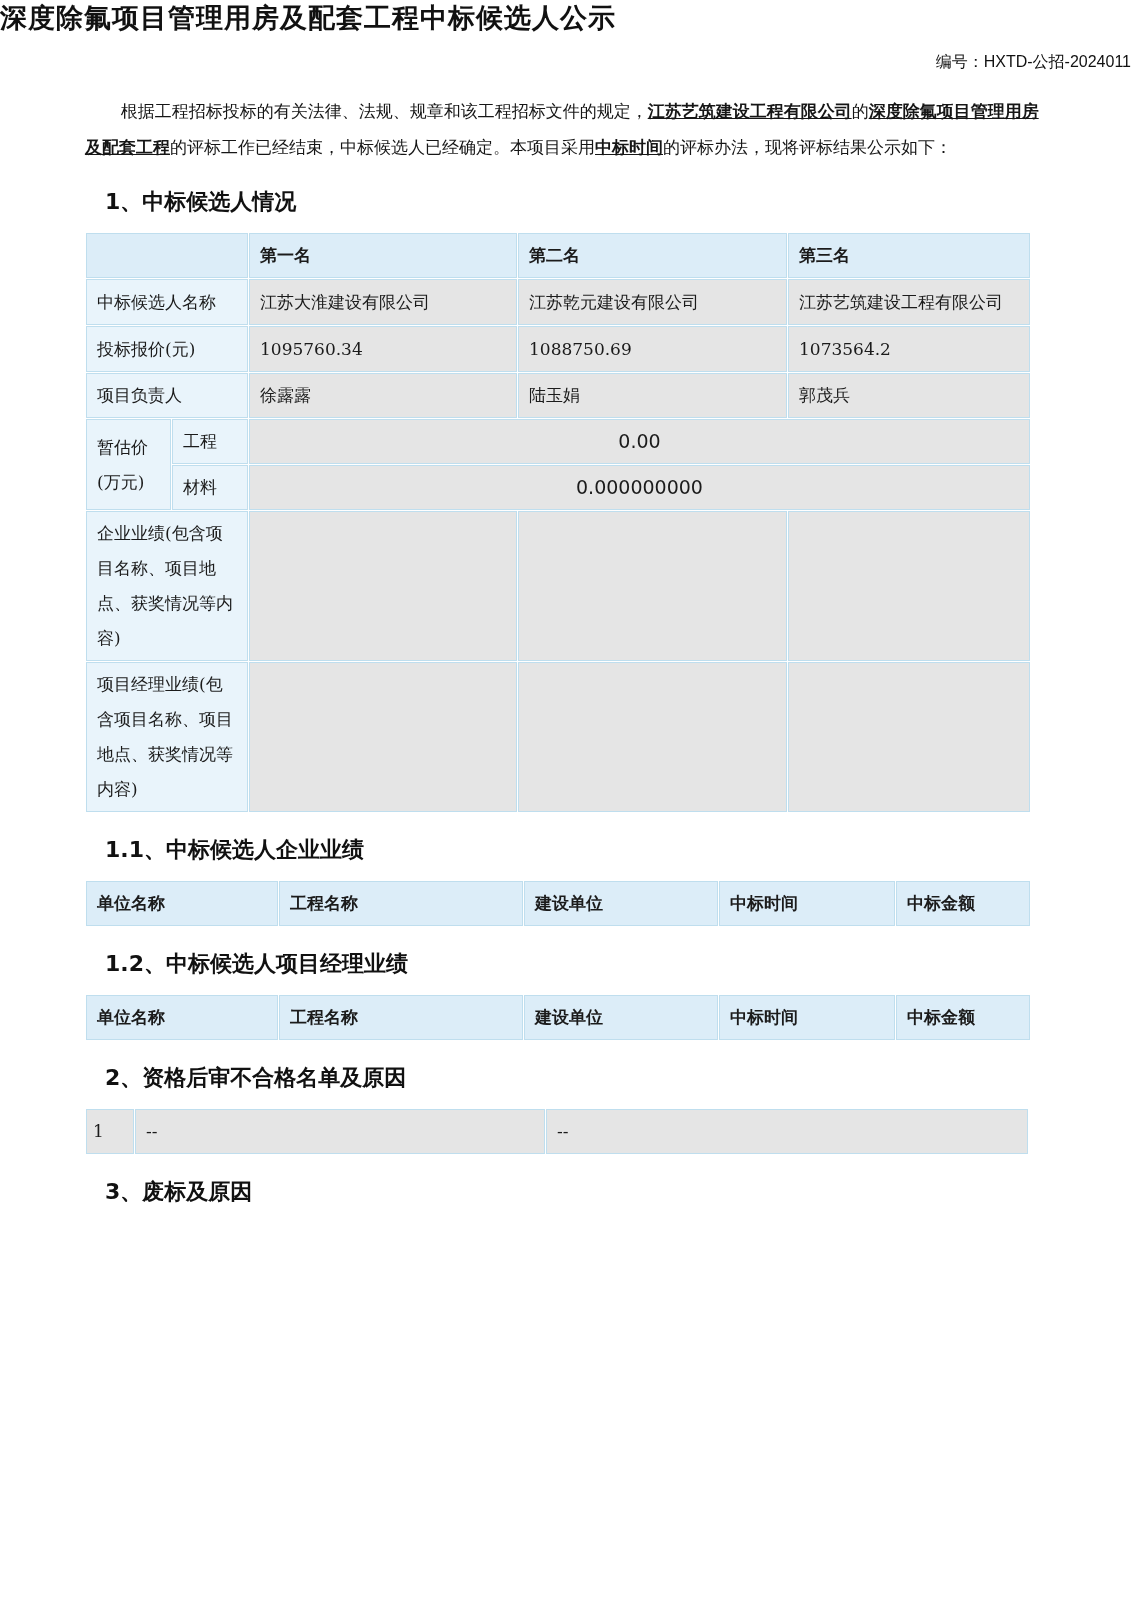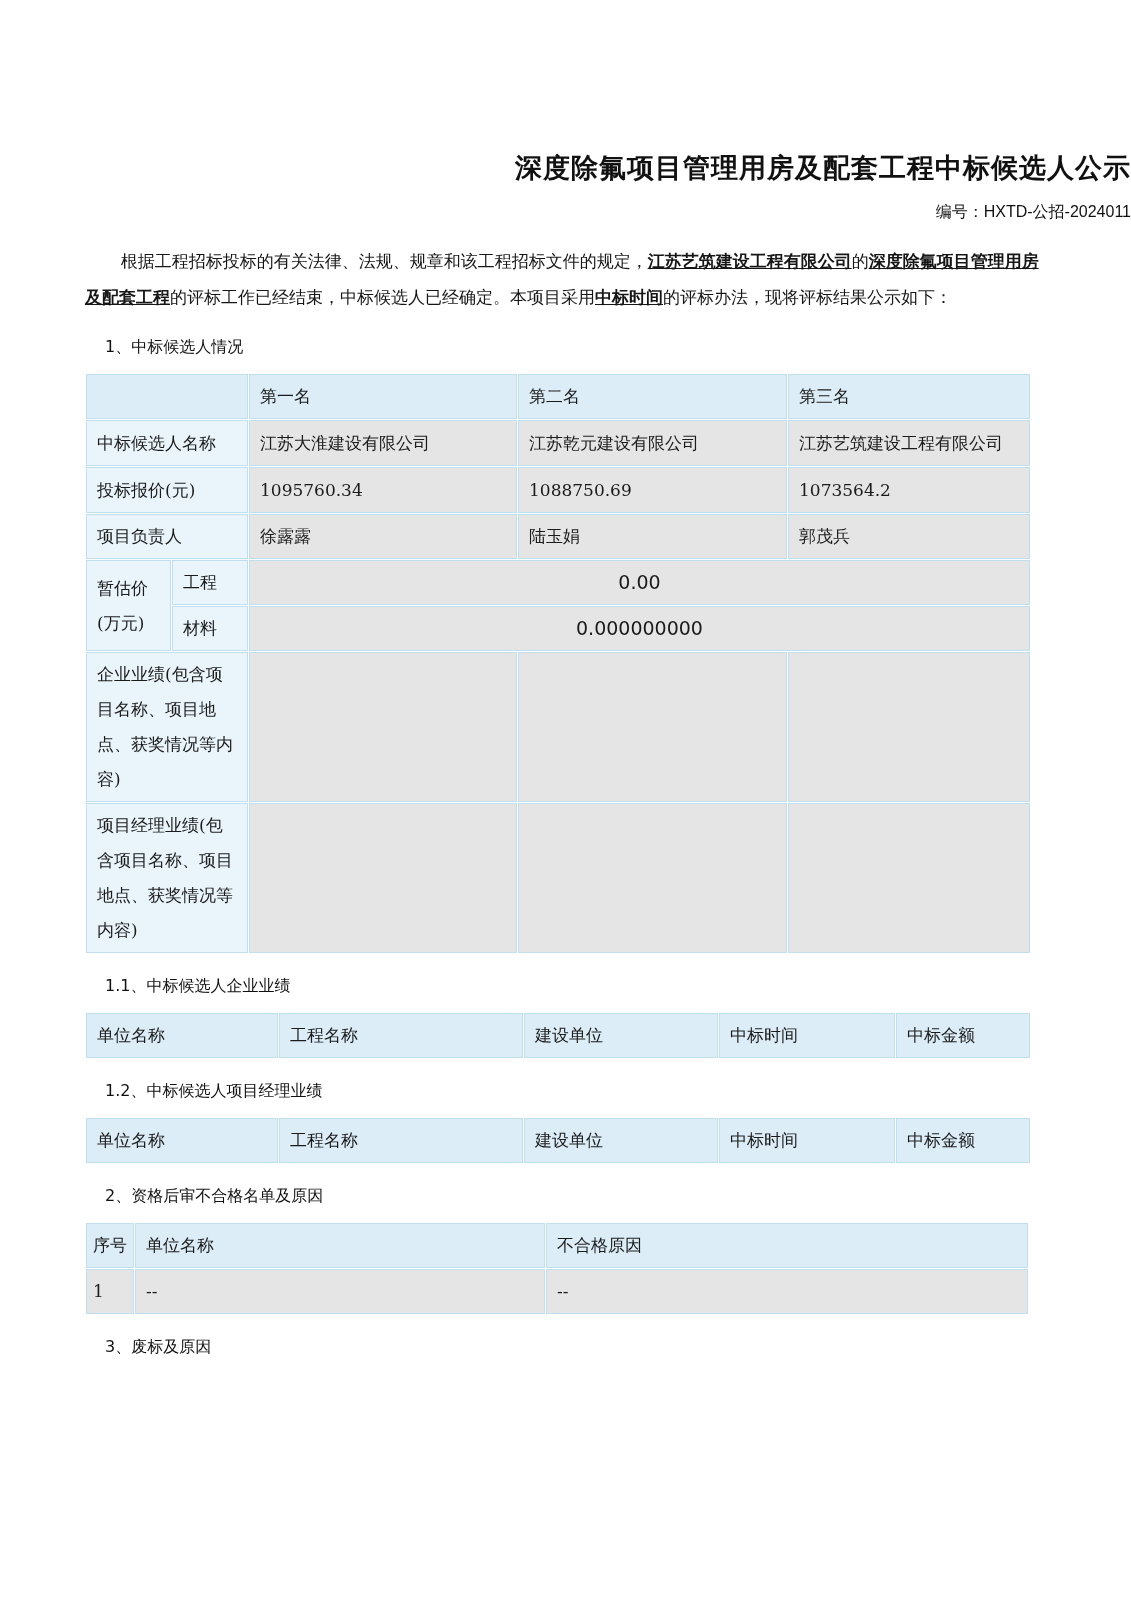--- a/index.html
+++ b/index.html
@@ -8,50 +8,50 @@
     --label-bg:#e9f4fb;
     --text:#1b1b1b;
   }
   *{box-sizing:border-box;}
   html,body{margin:0;padding:0;}
   body{
     width:1131px;height:1600px;background:#ffffff;color:var(--text);
     font-family:"DejaVu Serif","Liberation Serif",serif;
   }
   .doc-title{
-    margin:0;padding-top:150px;text-align:right;
+    margin:0;text-align:left;
     font-family:"DejaVu Sans","Liberation Sans",sans-serif;
     font-size:27px;font-weight:bold;letter-spacing:1px;color:#111;
   }
   .doc-number{
     margin-top:16px;text-align:right;
     font-family:Liberation Sans, sans-serif;
     font-size:16px;color:#111;
   }
   .intro{
     margin:20px 85px 0 85px;width:960px;
     font-size:17px;line-height:36px;text-indent:2.1em;color:#161616;
   }
   .bu{font-weight:bold;text-decoration:underline;}
   .section-heading{
     margin:22px 0 0 105px;
     font-family:"DejaVu Sans","Liberation Sans",sans-serif;
-    font-size:16px;font-weight:normal;color:#111;
+    font-size:22px;font-weight:bold;color:#111;
   }
   table.tbl{
     margin:15px 0 0 85px;width:942px;table-layout:fixed;
     border-collapse:separate;border-spacing:1px;background:#fff;
     font-size:17px;
   }
   table.tbl td{
     border:1px solid var(--table-border);
     padding:4px 10px;vertical-align:middle;background:#e5e5e5;
     overflow:hidden;line-height:35px;
   }
-  table.tbl tr.hdr td{background:var(--header-bg);}
+  table.tbl tr.hdr td{background:var(--header-bg);font-weight:bold;}
   table.tbl td.lbl{background:var(--label-bg);}
   td.num-sans{
     font-family:"DejaVu Sans","Liberation Sans",sans-serif;
     font-size:19px;
     text-align:center;
   }
   .spacer-bottom{height:220px;}
 </style>
 </head>
 <body>
@@ -165,25 +165,20 @@
 
 <div class="section-heading">2、资格后审不合格名单及原因</div>
 
 <table class="tbl">
   <colgroup>
       <col style="width:48px">
       <col style="width:410px">
       <col style="width:482px">
     </colgroup>
   <tbody>
-      <tr class="hdr" style="height:45px">
-    <td style="padding:4px 6px">序号</td>
-    <td>单位名称</td>
-    <td>不合格原因</td>
-  </tr>
   <tr style="height:45px">
     <td style="padding:4px 6px">1</td>
     <td>--</td>
     <td>--</td>
   </tr>
 </tbody>
   </table>
 
 <div class="section-heading">3、废标及原因</div>
 

